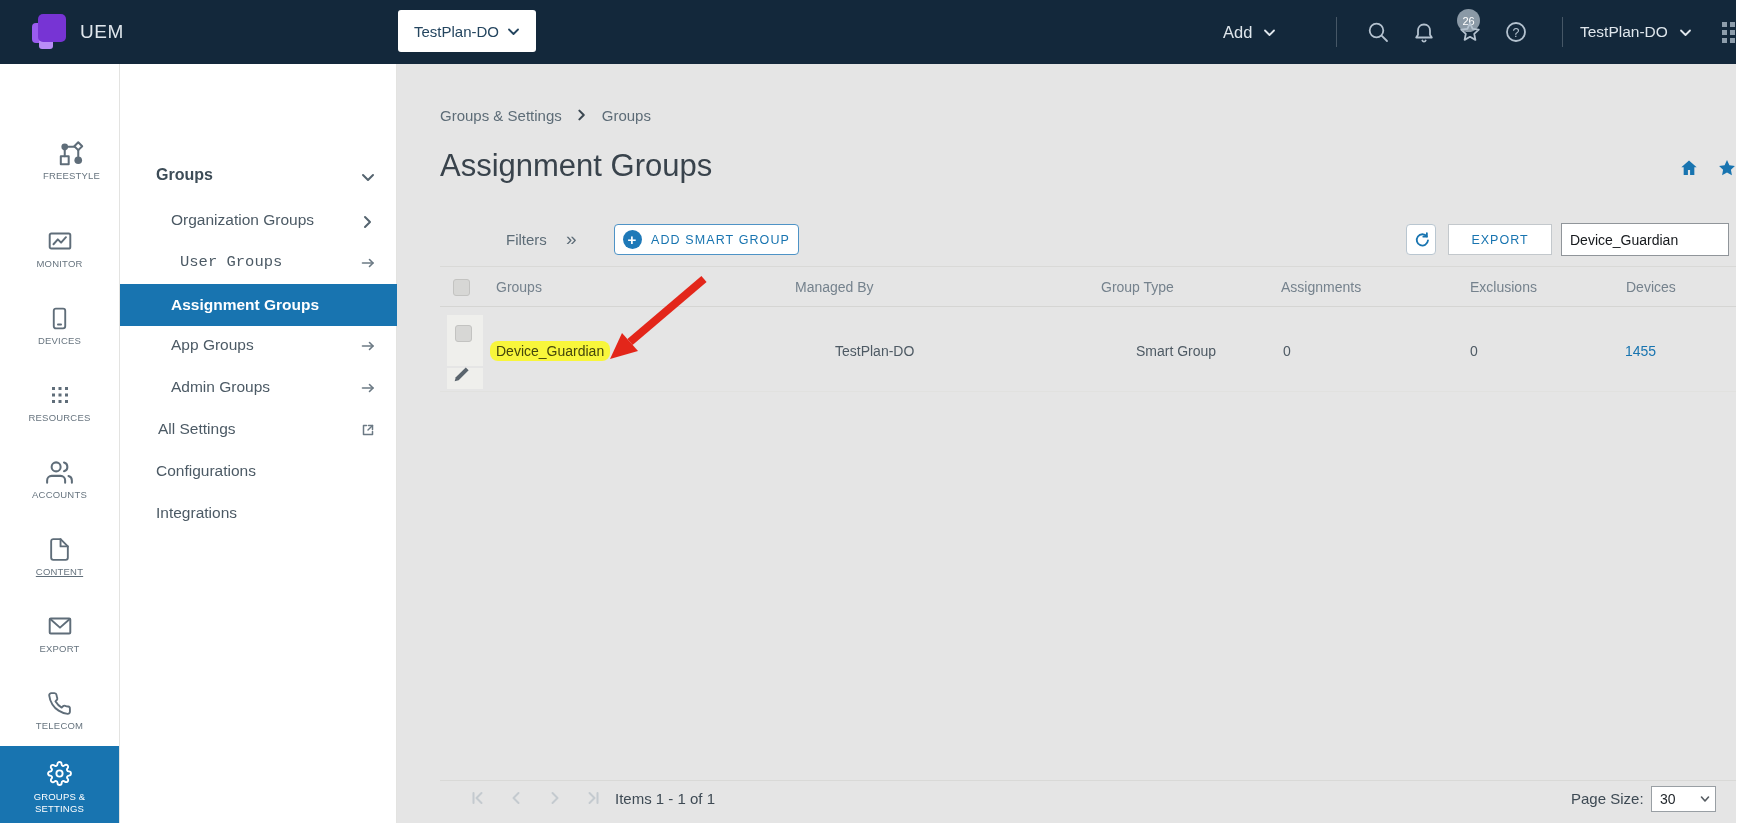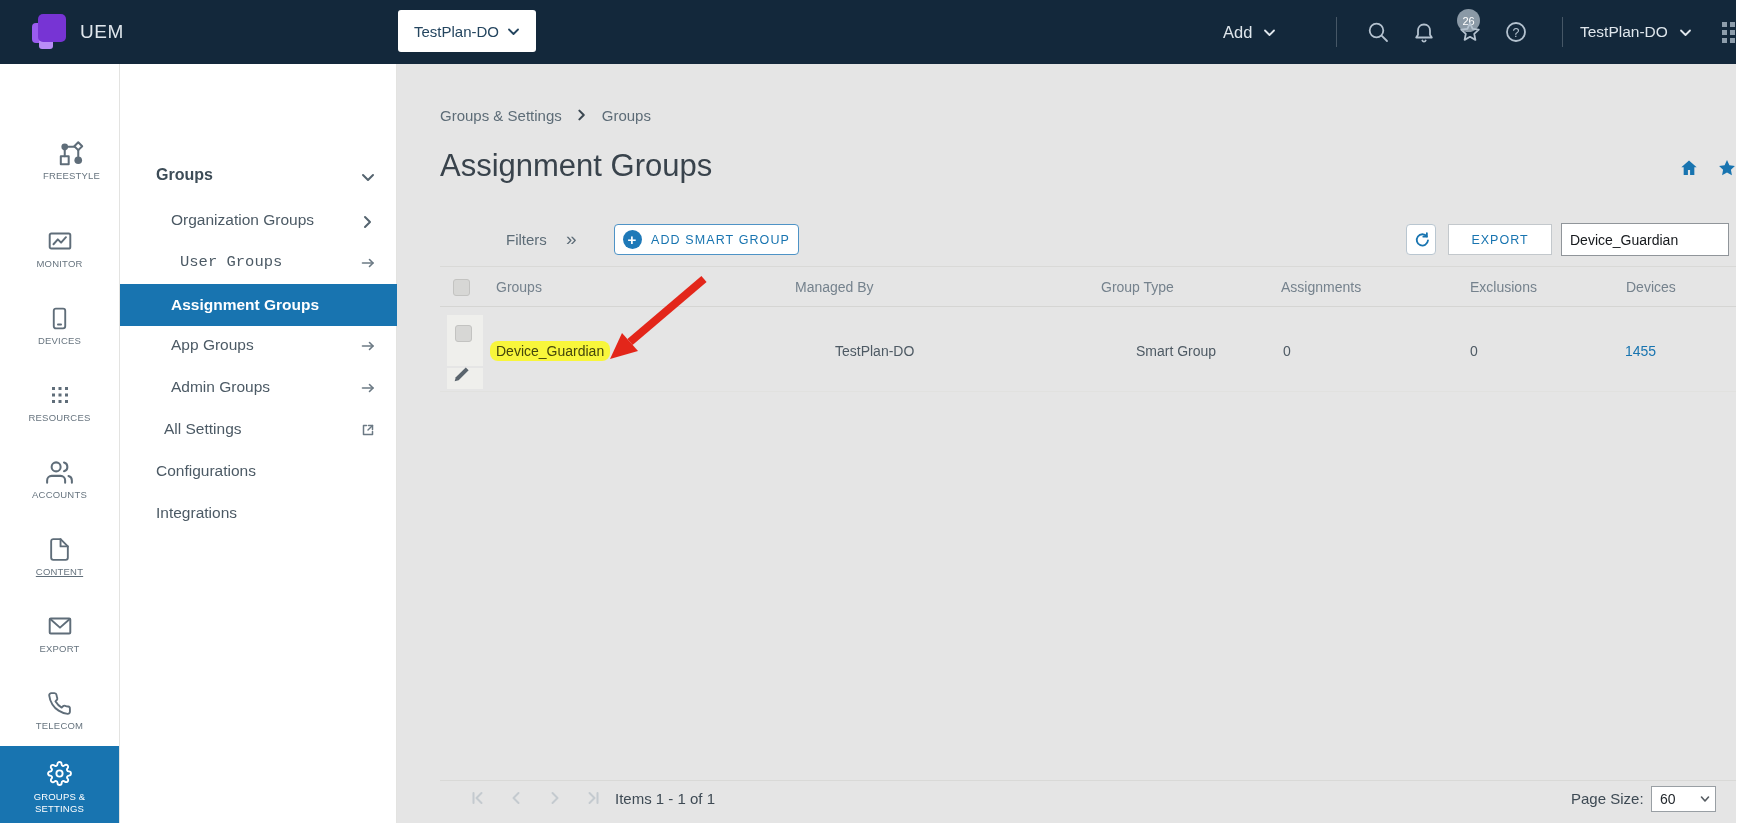--- a/index.html
+++ b/index.html
@@ -275,21 +275,21 @@
       </svg>
 
     <div class="menu-item" style="left:51px;top:314px;">Admin Groups</div>
     <svg class="menu-right" style="top:316px;" viewBox="0 0 16 16">
         <g fill="none" stroke="currentColor" stroke-width="1.6" stroke-linecap="round" stroke-linejoin="round">
           <line x1="2.5" y1="8" x2="13" y2="8"></line>
           <polyline points="9.5 4.5 13 8 9.5 11.5"></polyline>
         </g>
       </svg>
 
-    <div class="menu-item" style="left:44px;top:356px;">All Settings</div>
+    <div class="menu-item" style="left:38px;top:356px;">All Settings</div>
     <svg class="menu-right" style="top:358px;" viewBox="0 0 16 16">
         <g fill="none" stroke="currentColor" stroke-width="1.5" stroke-linecap="round" stroke-linejoin="round">
           <path d="M6.5 3.5H3.5v9h9v-3"></path>
           <polyline points="8.5 3.5 12.5 3.5 12.5 7.5"></polyline>
           <line x1="12.5" y1="3.5" x2="8" y2="8"></line>
         </g>
       </svg>
 
     <div class="menu-item" style="left:36px;top:398px;">Configurations</div>
     <div class="menu-item" style="left:36px;top:440px;">Integrations</div>
@@ -397,20 +397,20 @@
             <polyline points="6 4 11 9 6 14"></polyline>
             <line x1="14" y1="4" x2="14" y2="14"></line>
           </g>
         </svg>
     </div>
 
     <div class="pg-text" style="left:218px;">Items 1 - 1 of 1</div>
 
     <div class="pg-text" style="left:1174px;">Page Size:</div>
     <div class="select">
-      <span>60</span>
+      <span>30</span>
       <svg width="10" height="8" viewBox="0 0 10 8">
           <polyline points="1.5 2 5 6 8.5 2" fill="none" stroke="#555b61" stroke-width="1.6" stroke-linecap="round" stroke-linejoin="round"></polyline>
         </svg>
     </div>
 
   </div>
 </div>
 
 </body></html>

